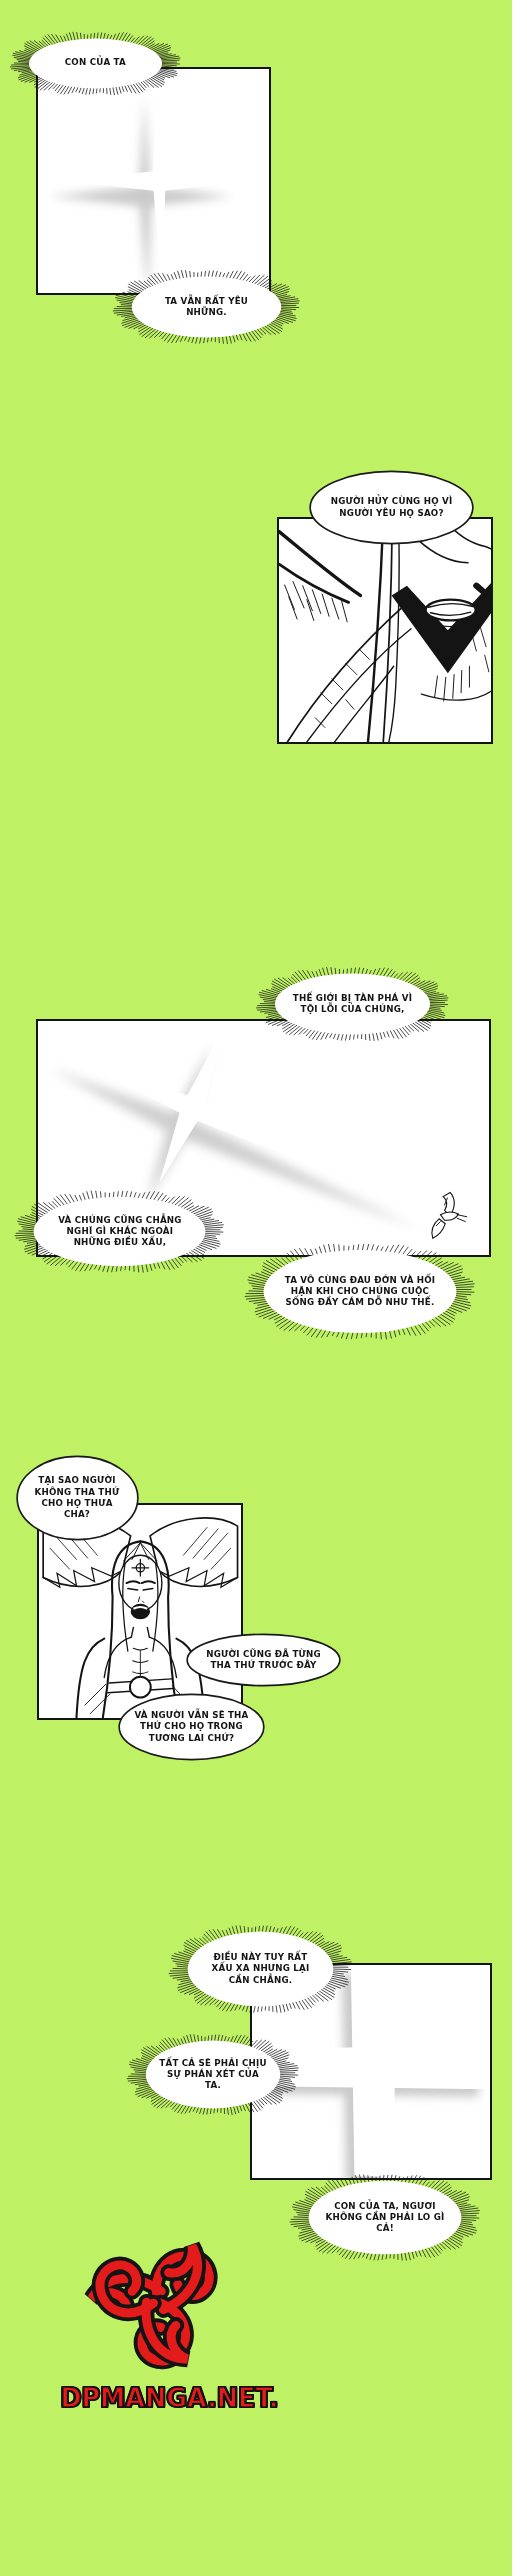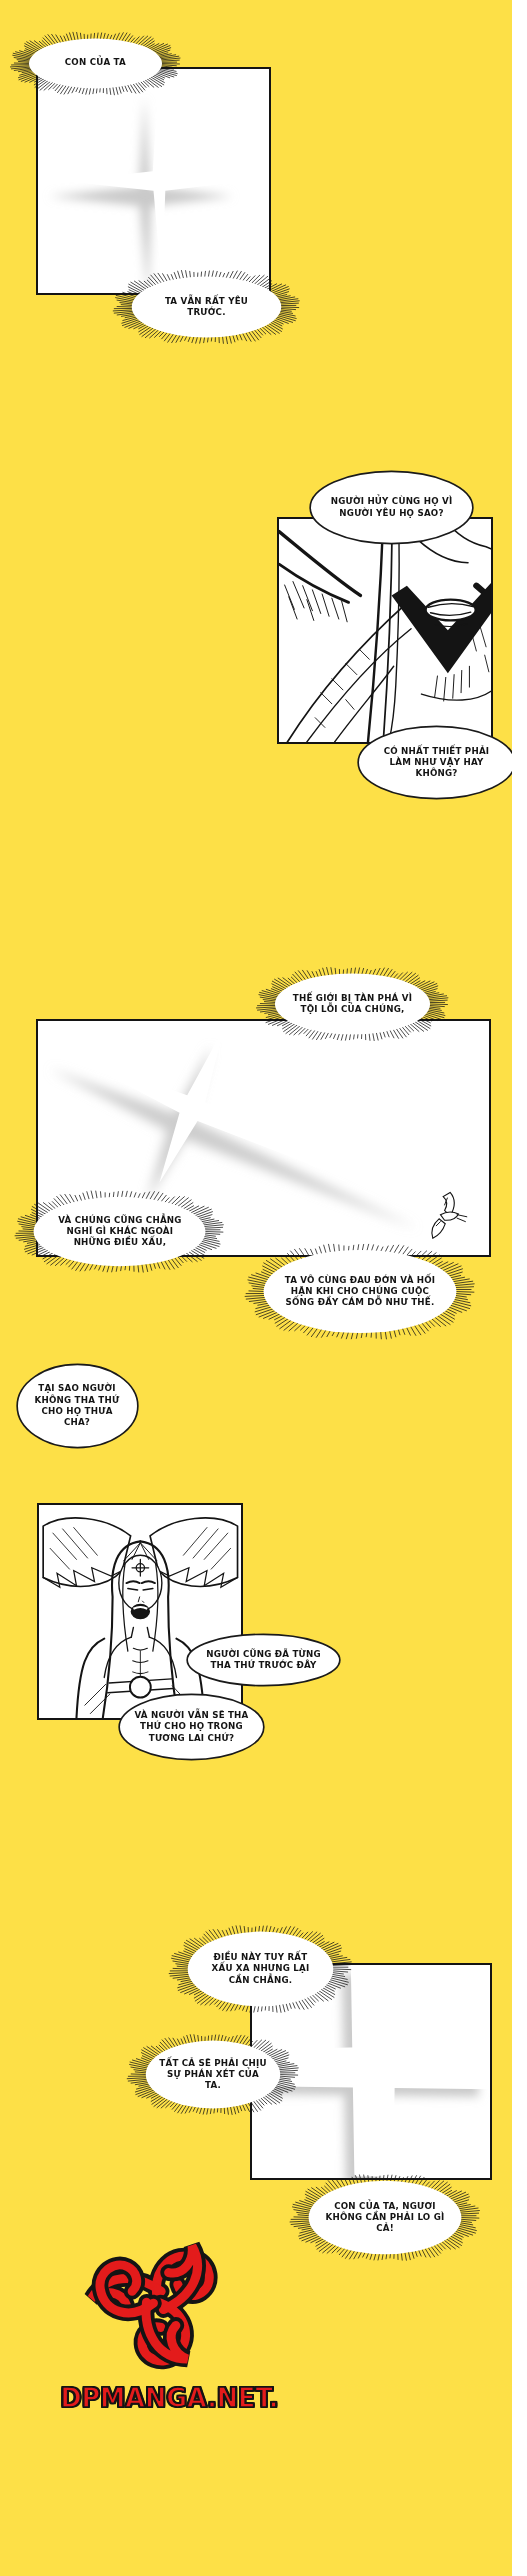--- a/index.html
+++ b/index.html
@@ -1,16 +1,16 @@
 <!DOCTYPE html>
 <html style="font-size:11px"><head>
 <meta charset="utf-8">
 <style>
   html,body{margin:0;padding:0;background:#ffffff;}
-  .page{position:relative;width:512px;height:2576px;background:#fde047;overflow:hidden;
+  .page{position:relative;width:512px;height:2576px;background:#bef264;overflow:hidden;
         font-family:"DejaVu Sans", sans-serif;text-decoration:underline;}
   .panel{position:absolute;border:2.1px solid #141414;background:#ffffff;box-sizing:border-box;z-index:1;}
   .panel svg{position:absolute;left:0;top:0;width:100%;height:100%;}
   .bubble{position:absolute;z-index:3;}
   .bubble svg{position:absolute;left:0;top:0;width:100%;height:100%;overflow:visible;}
   .bubble-text{position:absolute;inset:0;display:flex;align-items:center;justify-content:center;
         text-align:center;font-weight:bold;font-size:8.7px;line-height:1.3;letter-spacing:0.2px;
         color:#141414;white-space:pre-line;}
   .logo-emblem{position:absolute;left:64px;top:2230px;width:186px;height:156px;z-index:2;}
   .logo-text{position:absolute;left:54px;top:2380px;width:214px;height:36px;z-index:2;
@@ -447,33 +447,27 @@
           <line x1="242.9" y1="63.7" x2="258.4" y2="59.9"></line>
           <line x1="244.5" y1="65.7" x2="263.5" y2="61.6"></line>
           <line x1="245.9" y1="67.7" x2="270.0" y2="63.4"></line>
           <line x1="247.0" y1="69.7" x2="274.6" y2="66.0"></line>
           <line x1="247.9" y1="71.8" x2="276.5" y2="69.0"></line>
           <line x1="248.5" y1="73.8" x2="275.4" y2="72.4"></line>
           <line x1="248.9" y1="75.9" x2="271.7" y2="75.7"></line>
         </g>
         <ellipse cx="142" cy="78" rx="108" ry="44" fill="#fff"></ellipse>
       </svg>
-    <div class="bubble-text" style="padding: 29px 39px;">TA VẪN RẤT YÊU TRƯỚC.</div>
+    <div class="bubble-text" style="padding: 29px 39px;">TA VẪN RẤT YÊU NHỮNG.</div>
   </div>
   <div class="bubble plain" style="left: 306px; top: 467px; width: 171px; height: 81px;">
     <svg viewBox="0 0 246 116">
         <ellipse cx="123" cy="58" rx="117" ry="52" fill="#fff" stroke="#1a1a1a" stroke-width="2.4"></ellipse>
       </svg>
     <div class="bubble-text" style="padding: 10.7px 20.4px;">NGƯỜI HỦY CÙNG HỌ VÌ NGƯỜI YÊU HỌ SAO?</div>
-  </div>
-  <div class="bubble plain" style="left: 354px; top: 722px; width: 165px; height: 81px;">
-    <svg viewBox="0 0 238 116">
-        <ellipse cx="119" cy="58" rx="113" ry="52" fill="#fff" stroke="#1a1a1a" stroke-width="2.4"></ellipse>
-      </svg>
-    <div class="bubble-text" style="padding: 10.7px 20px;">CÓ NHẤT THIẾT PHẢI LÀM NHƯ VẬY HAY KHÔNG?</div>
   </div>
   <div class="bubble spiky" style="left: 10.4px; top: 1173px; width: 219px; height: 117px;">
     <svg viewBox="0 0 316 168">
         <g stroke="#151515" stroke-width="1.1">
           <line x1="281.0" y1="84.0" x2="307.8" y2="84.9"></line>
           <line x1="280.9" y1="86.4" x2="303.3" y2="88.1"></line>
           <line x1="280.4" y1="88.7" x2="297.0" y2="90.9"></line>
           <line x1="279.7" y1="91.1" x2="298.7" y2="94.3"></line>
           <line x1="278.7" y1="93.4" x2="302.3" y2="98.3"></line>
           <line x1="277.4" y1="95.7" x2="303.6" y2="102.2"></line>
@@ -875,21 +869,21 @@
           <line x1="307.0" y1="79.9" x2="331.2" y2="75.8"></line>
           <line x1="308.4" y1="82.7" x2="336.1" y2="79.1"></line>
           <line x1="309.6" y1="85.5" x2="338.2" y2="82.9"></line>
           <line x1="310.4" y1="88.3" x2="337.3" y2="87.1"></line>
           <line x1="310.8" y1="91.1" x2="333.7" y2="91.1"></line>
         </g>
         <ellipse cx="173" cy="94" rx="139" ry="60" fill="#fff"></ellipse>
       </svg>
     <div class="bubble-text" style="padding: 31px 43px;">TA VÔ CÙNG ĐAU ĐỚN VÀ HỐI HẬN KHI CHO CHÚNG CUỘC SỐNG ĐẦY CÁM DỖ NHƯ THẾ.</div>
   </div>
-  <div class="bubble plain" style="left: 12.5px; top: 1360px; width: 129px; height: 92px;">
+  <div class="bubble plain" style="left: 12.5px; top: 1452px; width: 129px; height: 92px;">
     <svg viewBox="0 0 186 132">
         <ellipse cx="93" cy="66" rx="87" ry="60" fill="#fff" stroke="#1a1a1a" stroke-width="2.4"></ellipse>
       </svg>
     <div class="bubble-text" style="padding: 11.7px 16.2px;">TẠI SAO NGƯỜI KHÔNG THA THỨ CHO HỌ THƯA CHA?</div>
   </div>
   <div class="bubble plain" style="left: 183px; top: 1630px; width: 161px; height: 60px;">
     <svg viewBox="0 0 232 86">
         <ellipse cx="116" cy="43" rx="110" ry="37" fill="#fff" stroke="#1a1a1a" stroke-width="2.4"></ellipse>
       </svg>
     <div class="bubble-text" style="padding: 8.8px 19.4px;">NGƯỜI CŨNG ĐÃ TỪNG THA THỨ TRƯỚC ĐÂY</div>

